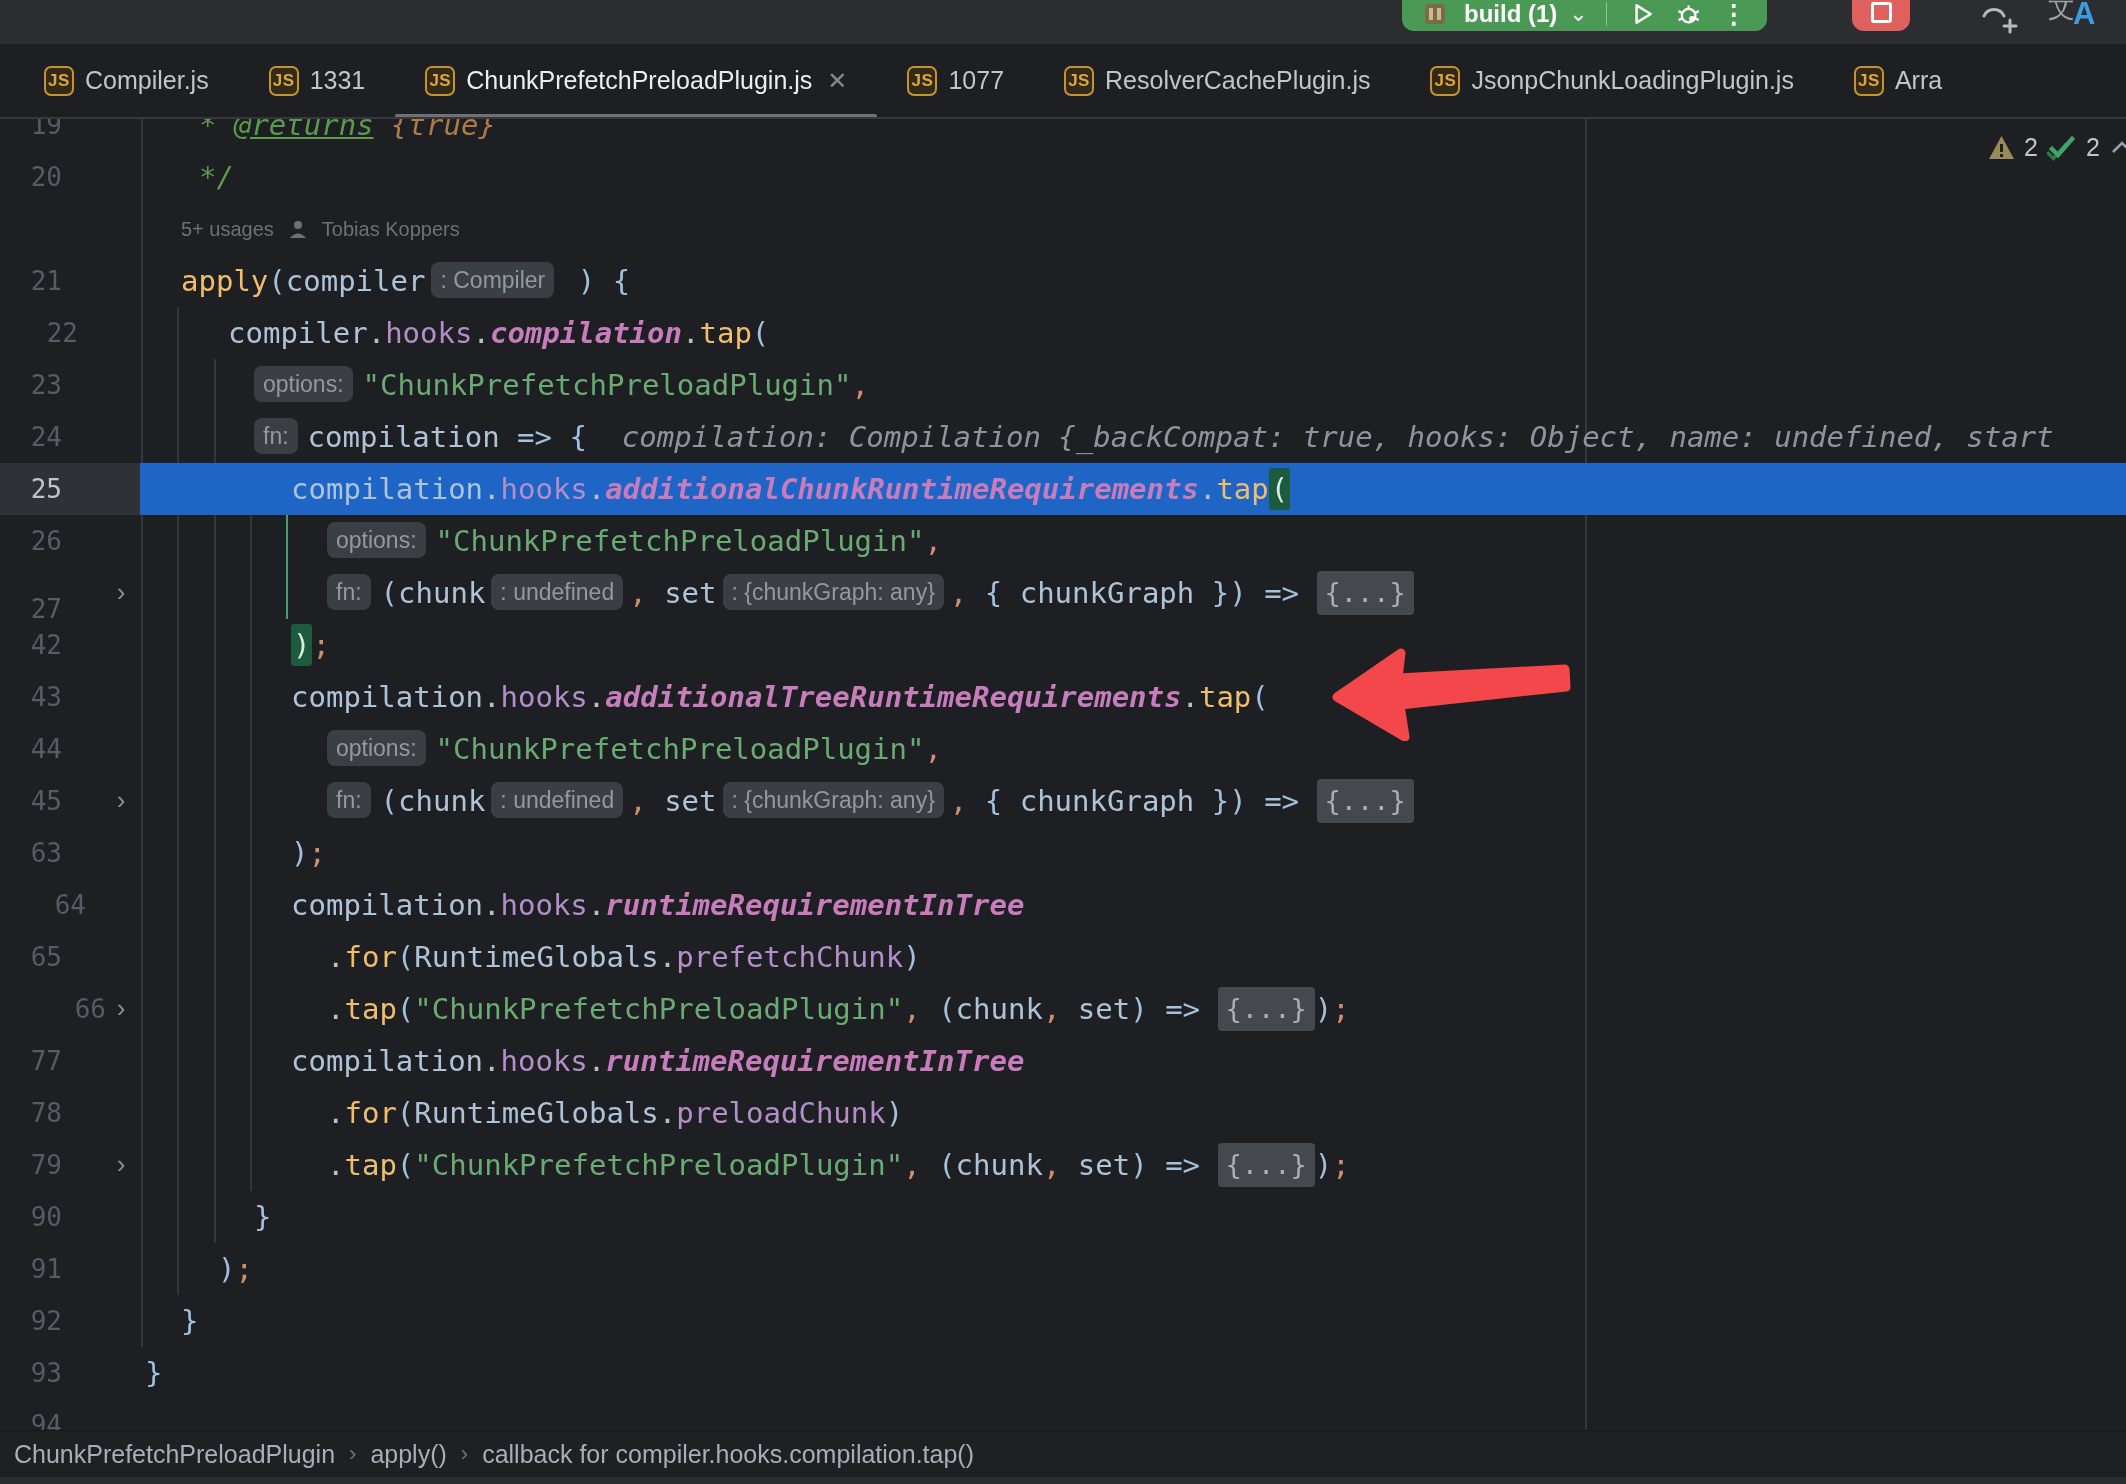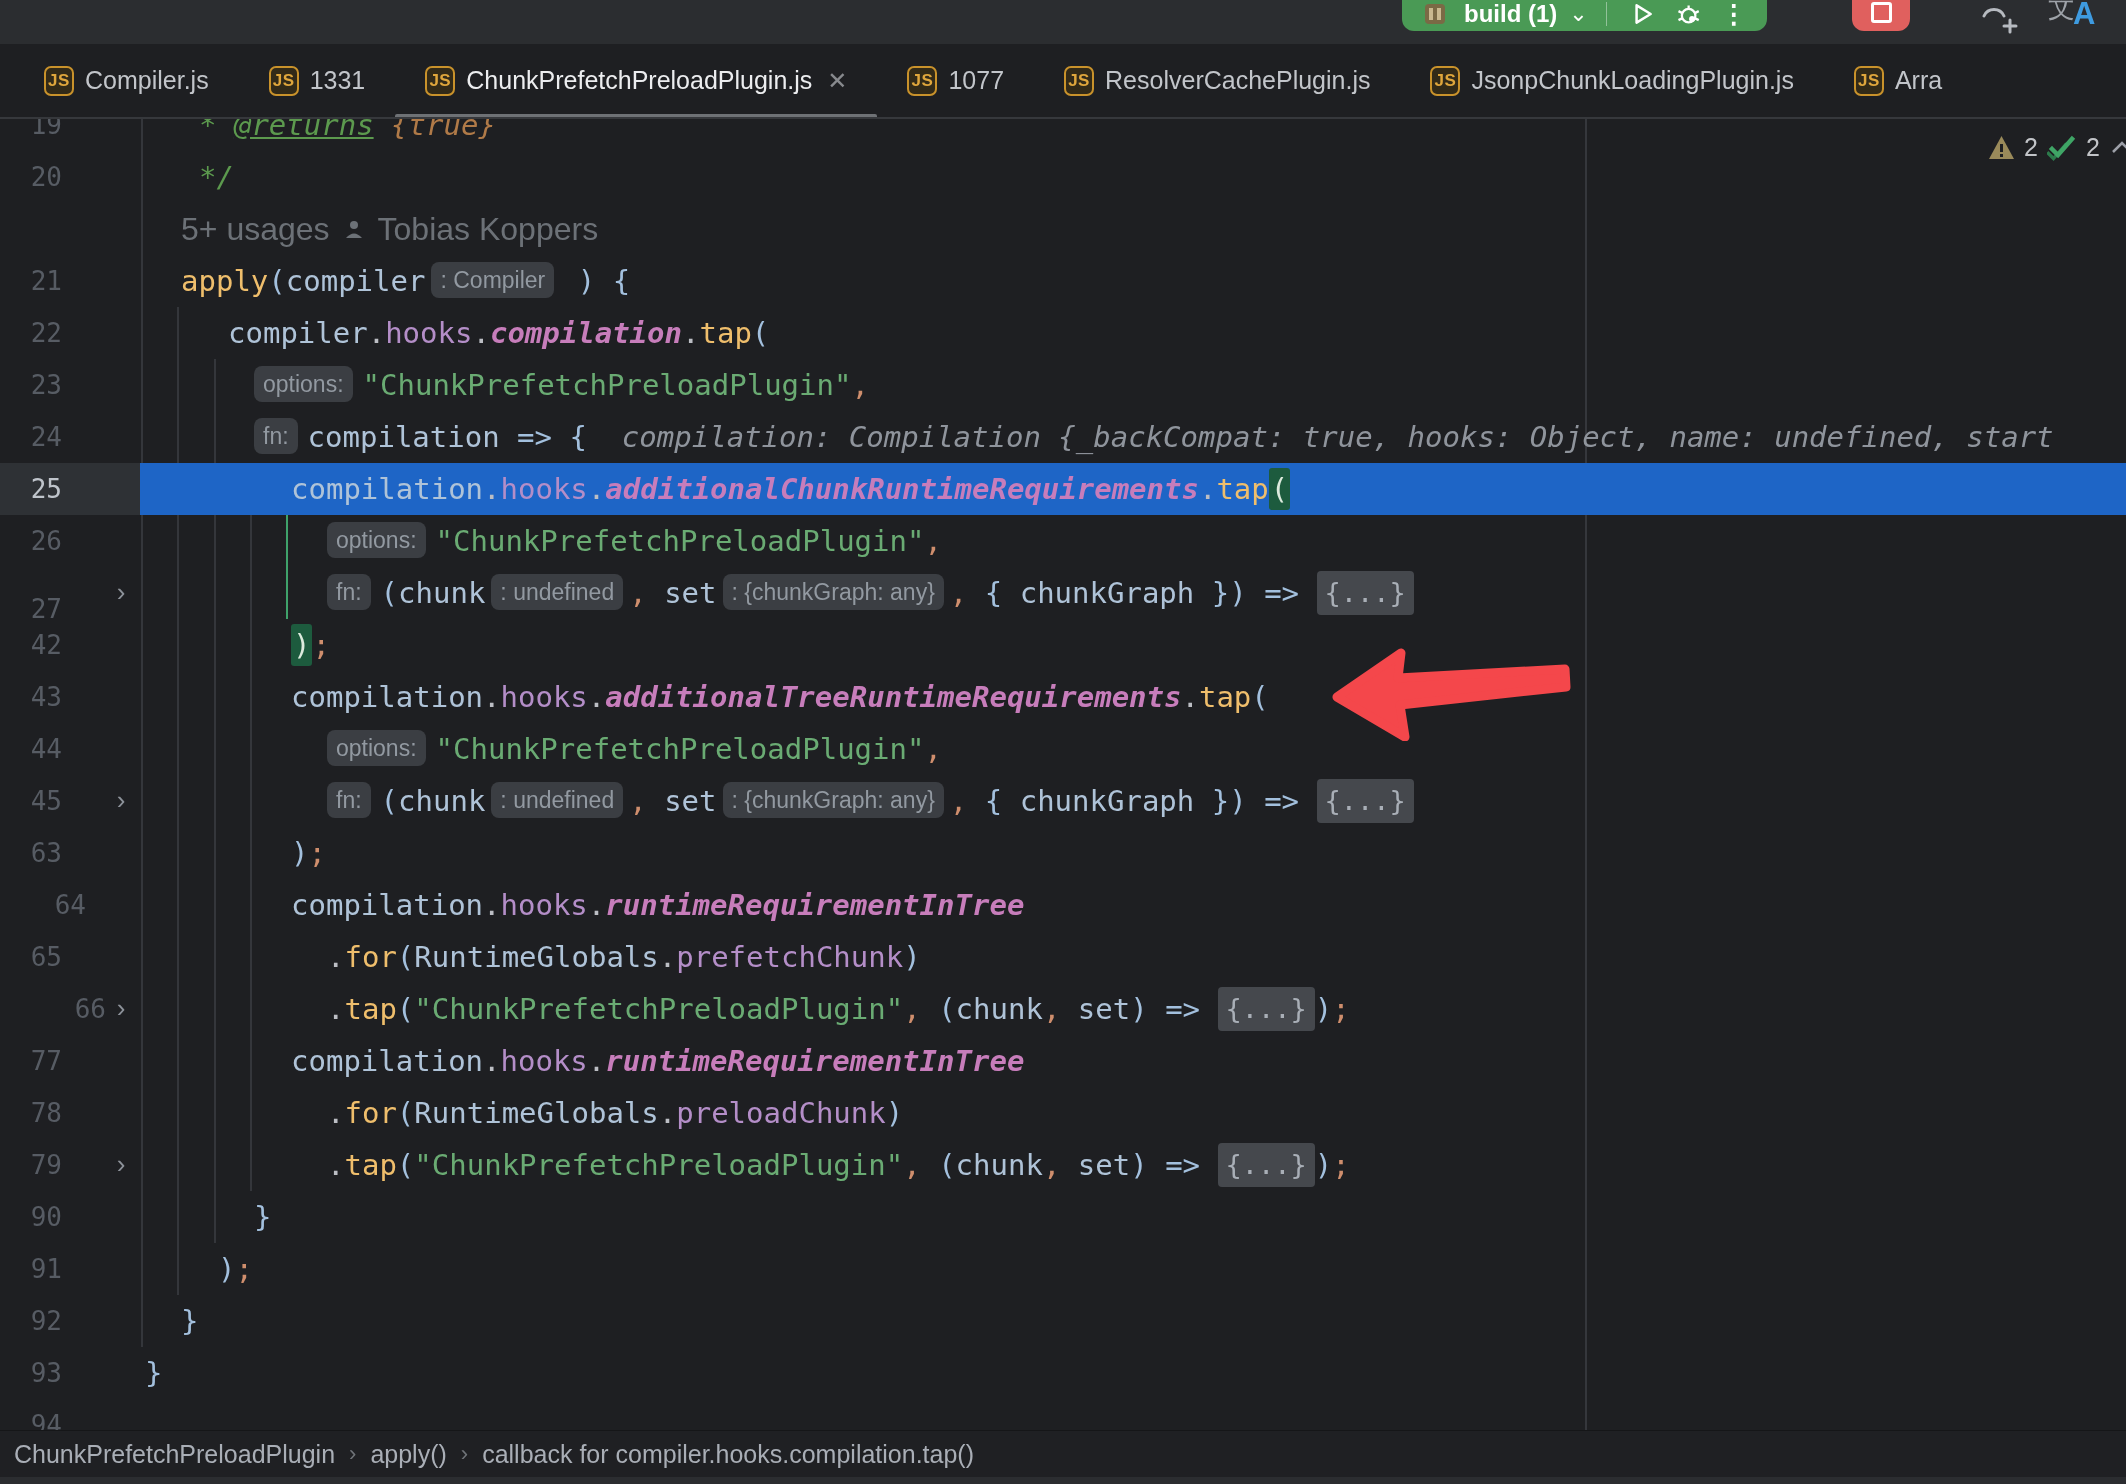--- a/index.html
+++ b/index.html
@@ -51,21 +51,21 @@
   .seg-dv{color:#B07A48;font-style:italic}
   .seg-dbg{color:#8F949C;font-style:italic}
   .seg-gp{background:#1D5B3E;color:#DCEADD;border-radius:3px;padding:4px 2px;}
   .inlay{display:inline-block;background:#3B3E43;color:#9299A1;border-radius:8px;
     font-family:"Liberation Sans",sans-serif;font-size:23px;font-weight:400;line-height:30px;
     padding:3px 9px;vertical-align:3px;margin-right:10px;}
   .inlay.lead{margin-left:6px;margin-right:6px;}
   .fold{display:inline-block;background:#45484D;color:#A9AFB7;border-radius:4px;padding:0 8px;
     font-size:27px;line-height:44px;vertical-align:middle;margin-top:-4px;}
   #code-vision{position:absolute;display:flex;align-items:center;gap:14px;
-    font-family:"Liberation Sans",sans-serif;font-size:32px;color:#6C7177;}
+    font-family:"Liberation Sans",sans-serif;font-size:20px;color:#6C7177;}
   #inspection-widget{position:absolute;top:14px;left:1988px;display:flex;align-items:center;gap:9px;
     font-family:"Liberation Sans",sans-serif;font-size:25px;color:#C2C4C8;}
   
   #breadcrumb-bar{position:absolute;left:0;top:1430px;width:2126px;height:47px;background:#1F2023;
     border-top:1px solid #151618;display:flex;align-items:center;padding-left:14px;box-sizing:border-box;
     font-size:25px;color:#A9AEB6;gap:14px;}
   .bc-sep{color:#6F7378;font-size:22px;}
   #status-strip{position:absolute;left:0;top:1477px;width:2126px;height:7px;background:#2B2D30;}
   #anno-arrow{position:absolute;left:1325px;top:645px;}
 </style>
@@ -178,21 +178,21 @@
     <div id="code-vision" style="left: 181px; top: 84px; height: 52px;">
       <span>5+ usages</span>
       <svg width="20" height="20" viewBox="0 0 20 20">
         <circle cx="10" cy="6" r="4" fill="#6C7177"></circle>
         <path d="M2 19 Q10 10 18 19 Z" fill="#6C7177"></path>
       </svg>
       <span>Tobias Koppers</span>
     </div>
     <div class="lnum" style="top: 136px;">21</div>
     <div class="code-line" style="left: 181px; top: 136px;"><span class="seg-fc">apply</span><span class="seg-br">(</span><span class="seg-id">compiler</span><span class="inlay lead">: Compiler</span><span class="seg-br"> ) {</span></div>
-    <div class="lnum" style="top: 188px;">22</div>
+    <div class="lnum" style="top: 188px; padding-left: 16px;">22</div>
     <div class="code-line" style="left: 228px; top: 188px;"><span class="seg-id">compiler</span><span class="seg-pl">.</span><span class="seg-fl">hooks</span><span class="seg-pl">.</span><span class="seg-hk">compilation</span><span class="seg-pl">.</span><span class="seg-fc">tap</span><span class="seg-br">(</span></div>
     <div class="lnum" style="top: 240px;">23</div>
     <div class="code-line" style="left: 254px; top: 240px;"><span class="inlay">options:</span><span class="seg-st">"ChunkPrefetchPreloadPlugin"</span><span class="seg-op">,</span></div>
     <div class="lnum" style="top: 292px;">24</div>
     <div class="code-line" style="left: 254px; top: 292px;"><span class="inlay">fn:</span><span class="seg-id">compilation</span><span class="seg-pl"> </span><span class="seg-br">=&gt; {</span><span class="seg-dbg">  compilation: Compilation {_backCompat: true, hooks: Object, name: undefined, start</span></div>
     <div class="sel-gutter" style="top: 344px;"></div>
     <div class="sel-row" style="top: 344px;"></div>
     <div class="lnum active" style="top: 344px;">25</div>
     <div class="code-line" style="left: 291px; top: 344px;"><span class="seg-id">compilation</span><span class="seg-pl">.</span><span class="seg-fl">hooks</span><span class="seg-pl">.</span><span class="seg-hk">additionalChunkRuntimeRequirements</span><span class="seg-pl">.</span><span class="seg-fc">tap</span><span class="seg-gp">(</span></div>
     <div class="lnum" style="top: 396px;">26</div>

